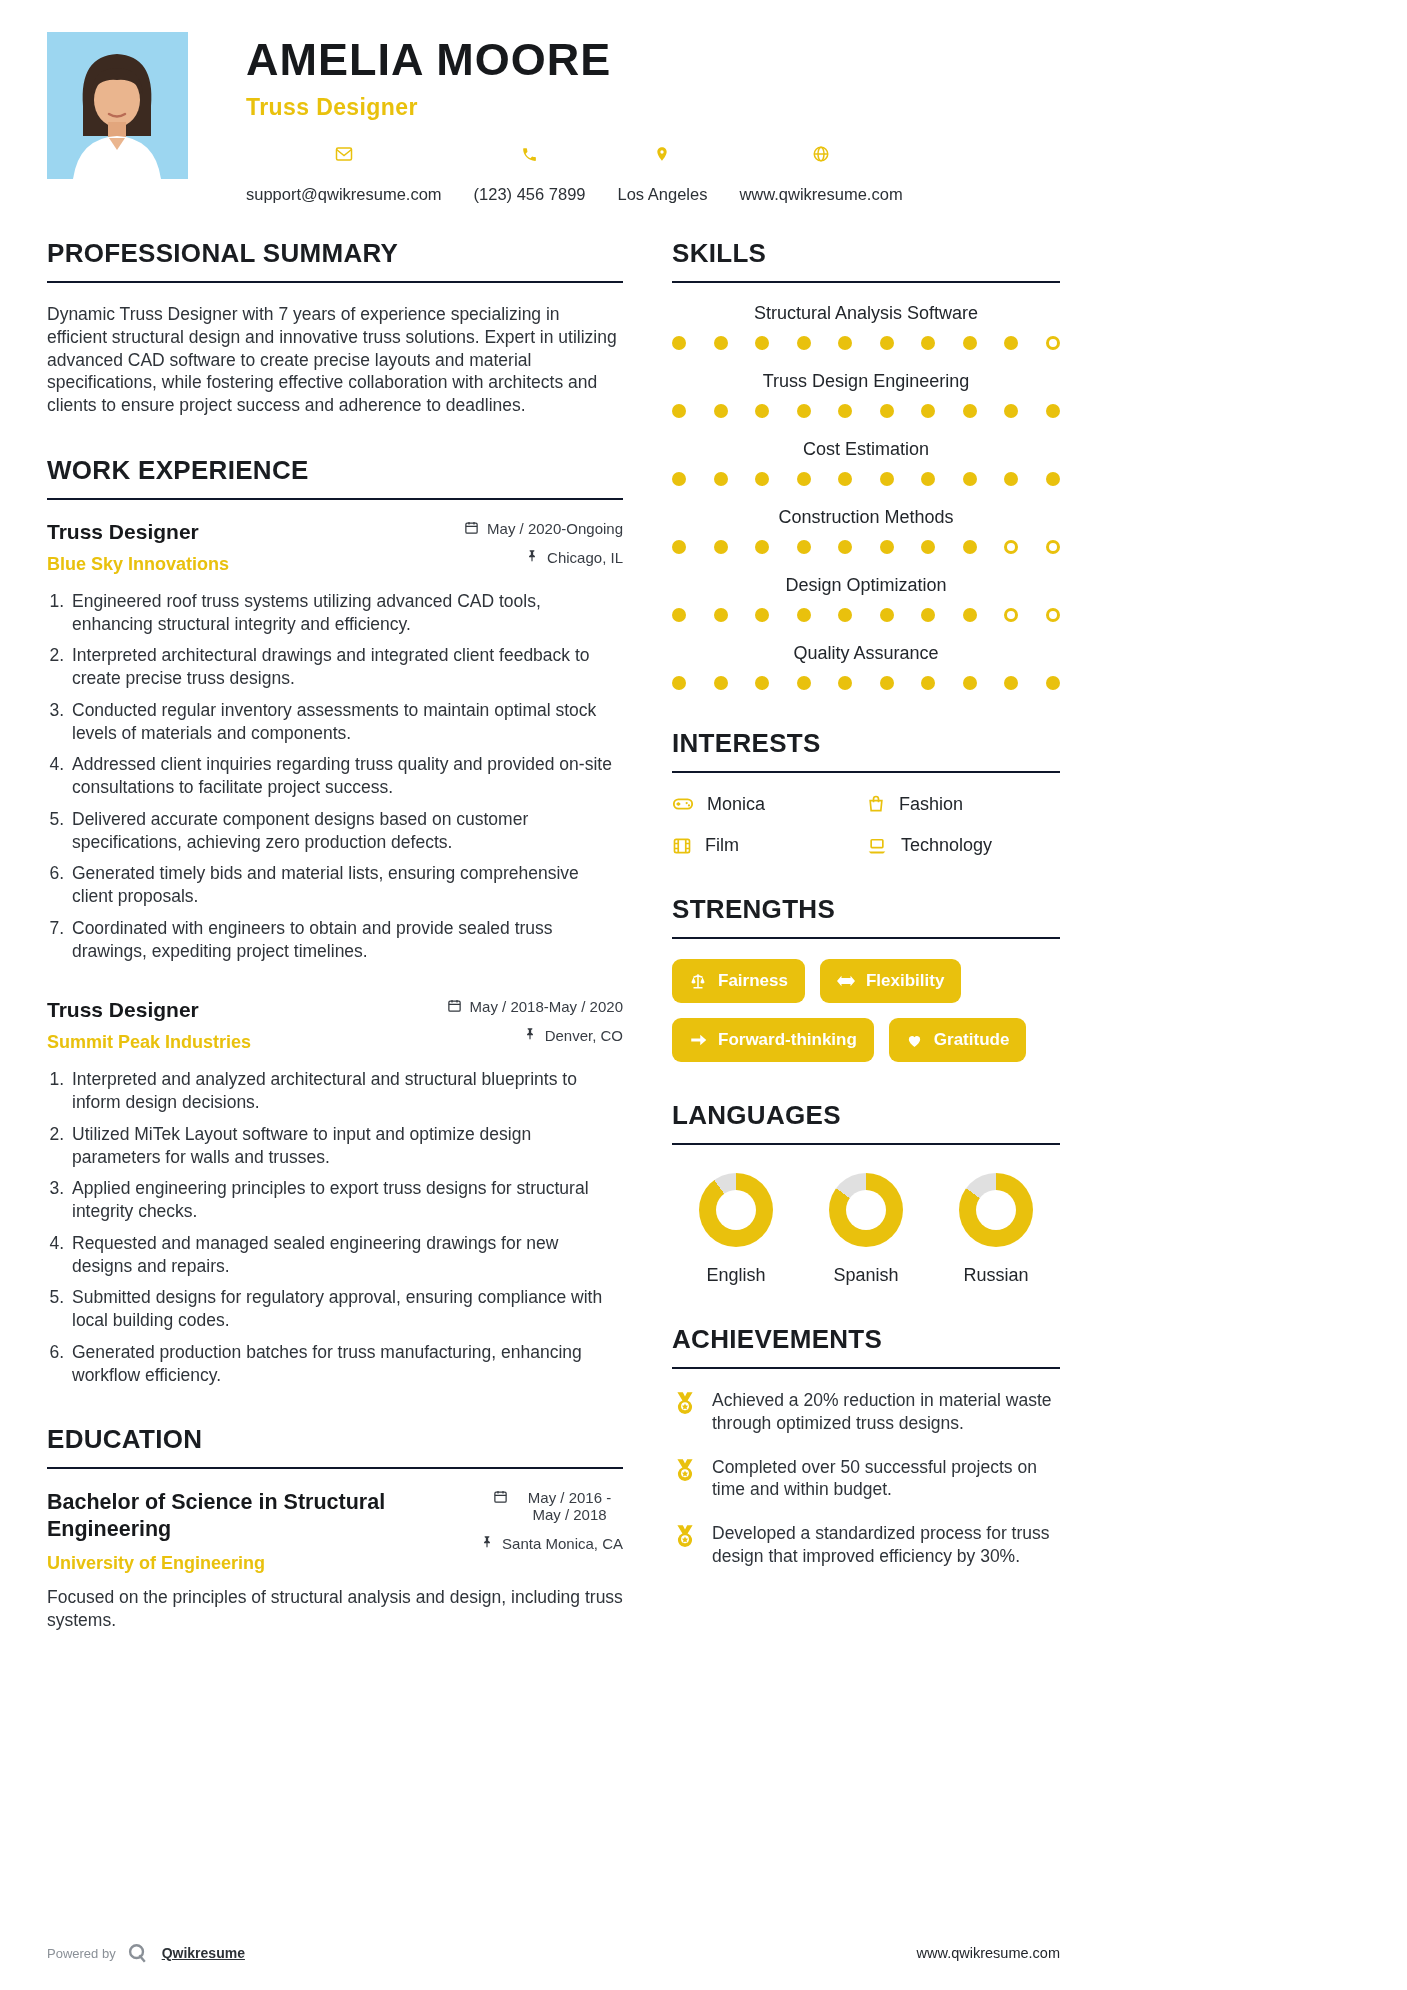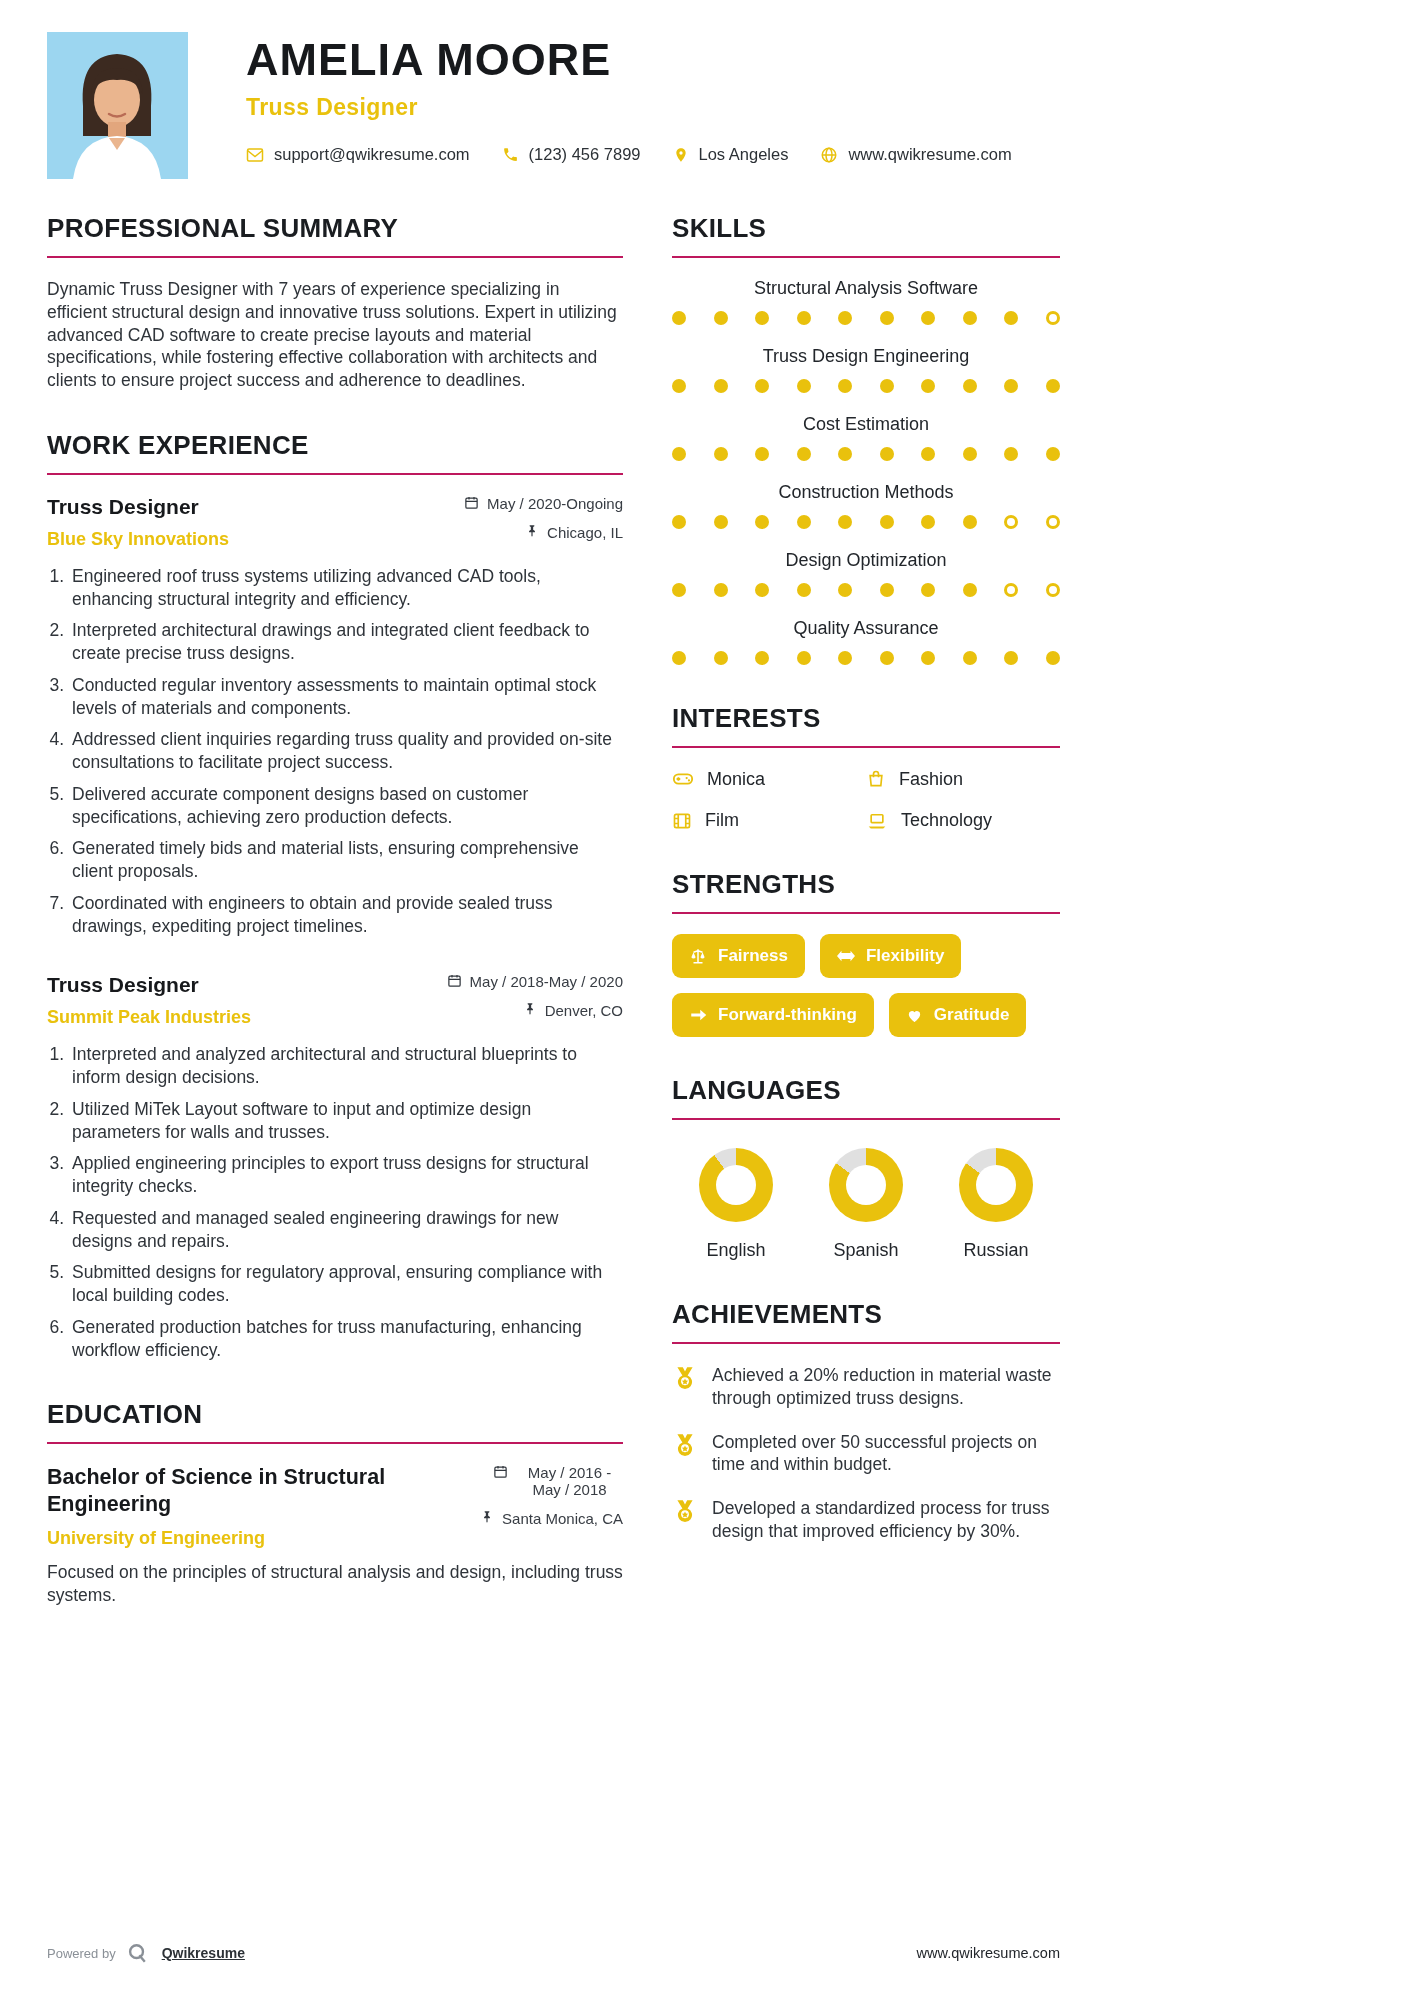--- a/index.html
+++ b/index.html
@@ -14,33 +14,33 @@
   }
   .content{position:absolute;left:47px;top:32px;width:1013px;}
 
   
   .header{display:flex;align-items:flex-start;gap:58px;}
   .photo{width:141px;height:147px;flex:none;overflow:hidden;}
   .photo svg{display:block;}
   .h-name{font-size:45px;font-weight:800;letter-spacing:1px;color:#17191c;margin:2px 0 8px;}
   .h-title{font-size:23px;font-weight:600;color:var(--accent);letter-spacing:.4px;}
   .contact-row{display:flex;align-items:center;gap:32px;margin-top:24px;font-size:16.5px;color:#2c3136;}
-  .contact{display:flex;align-items:center;gap:10px;white-space:nowrap;}
+  .contact{display:flex;align-items:center;gap:22px;white-space:nowrap;flex-direction:column;}
   .icon{display:inline-flex;color:var(--accent);flex:none;}
   .icon.dark{color:#33383f;}
   .icon.white{color:#fff;}
 
   
   .cols{display:flex;gap:49px;margin-top:34px;}
   .col-left{width:576px;flex:none;}
   .col-right{width:388px;flex:none;}
   section{margin-bottom:38px;}
   h2.section-h{
     font-size:26px;font-weight:700;letter-spacing:.3px;color:#1a1d21;
-    margin:0 0 20px;padding-bottom:12px;border-bottom:2px solid #be185d;
+    margin:0 0 20px;padding-bottom:12px;border-bottom:2px solid #0f172a;
   }
   .body-text{margin:0;font-size:17.5px;line-height:1.3;color:#2f343a;}
 
   
   .job{margin-bottom:36px;}
   .job-head{display:flex;justify-content:space-between;margin-bottom:12px;}
   .job-title{font-size:21px;font-weight:700;color:#17191c;margin:0 0 10px;}
   .degree-title{max-width:360px;line-height:1.25;font-size:21.5px;}
   .company{font-size:18px;font-weight:600;color:var(--accent);}
   .job-meta{text-align:right;font-size:15px;color:#383d44;flex:none;max-width:178px;}

